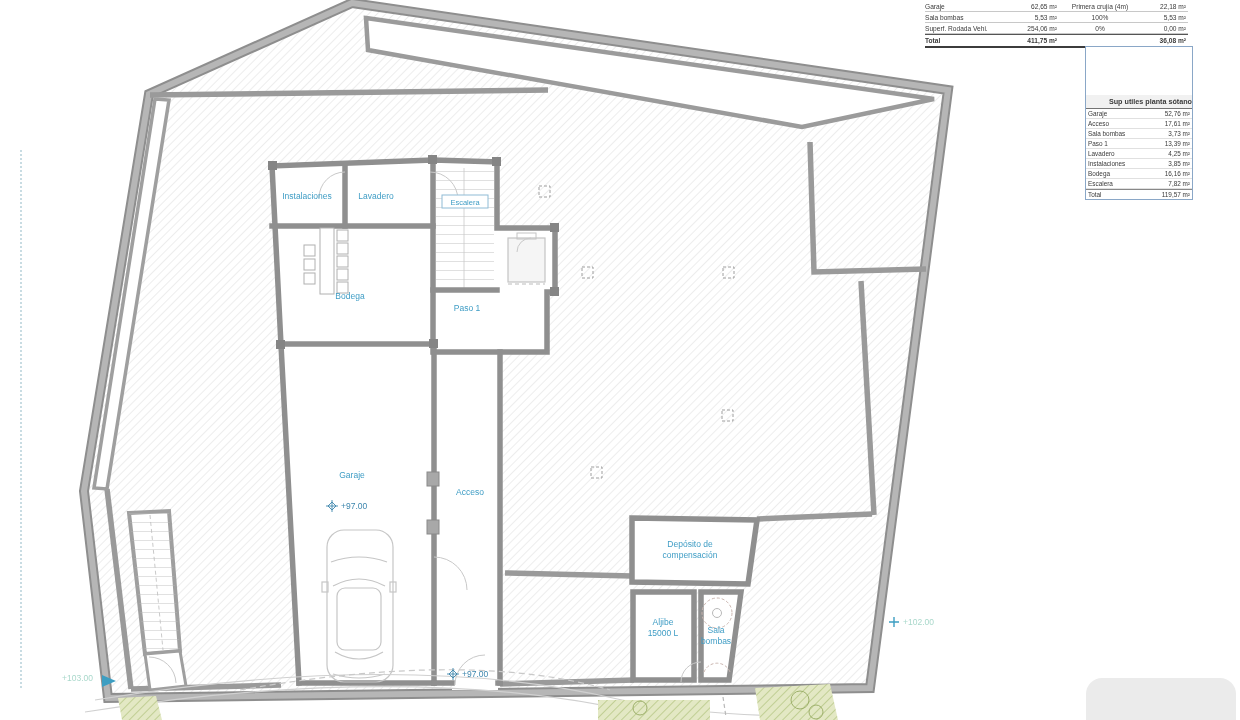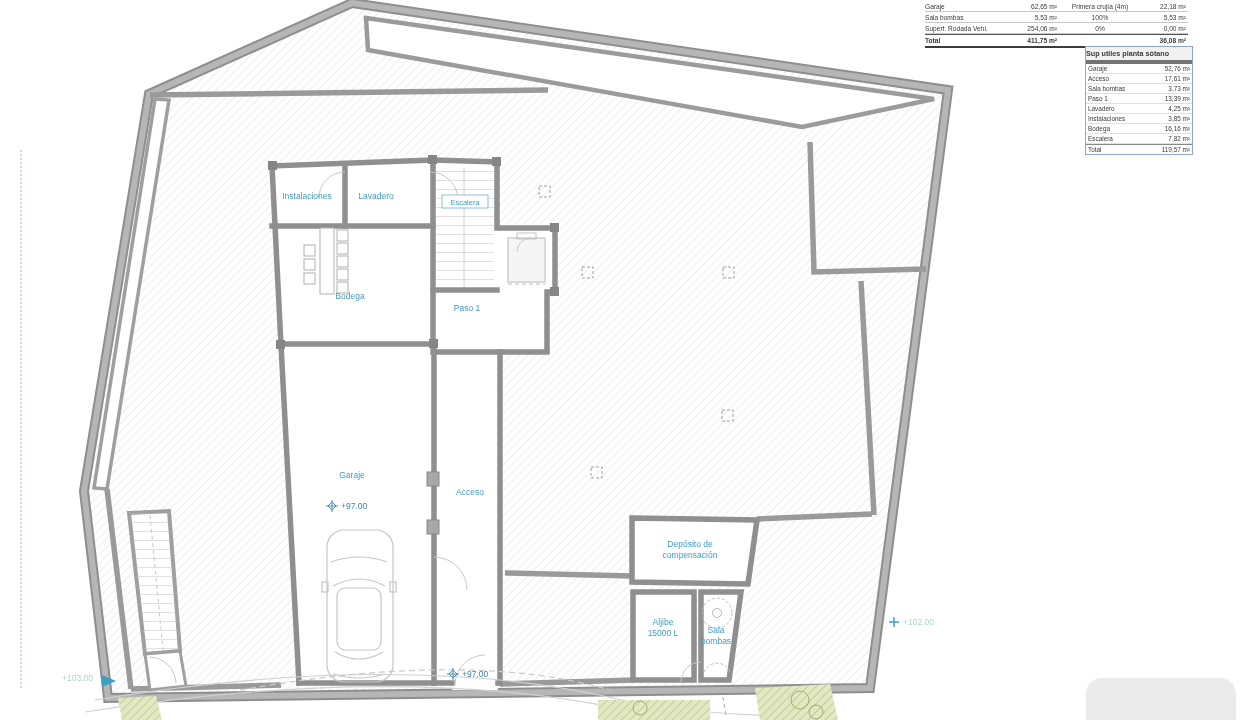--- a/index.html
+++ b/index.html
@@ -14,22 +14,22 @@
   
   .t1{position:absolute;left:925px;top:1px;width:263px;font-size:6.6px;color:#3a3a3a;
       border-bottom:2px solid #3c3c3c;}
   .t1-row{display:grid;grid-template-columns:80px 54px 82px 47px;align-items:center;
       height:10px;border-bottom:.5px solid #c8c8c8;}
   .t1-row .v{text-align:right;padding-right:2px;}
   .t1-row .mid{text-align:center;}
   .t1-row.total{font-weight:bold;border-top:1px solid #555;border-bottom:none;height:11px;}
   .t2{position:absolute;left:1085px;top:46px;width:106px;border:1.5px solid #8aa7c7;
       background:#fff;font-size:6.4px;color:#3a3a3a;}
-  .t2-head{height:13px;line-height:13px;text-align:left;font-weight:bold;font-size:7.2px;
-      background:#f1f1f1;border-bottom:4px solid #737373;}
+  .t2-head{height:13px;line-height:13px;text-align:right;font-weight:bold;font-size:7.2px;
+      background:#f1f1f1;border-bottom:1px solid #737373;margin-top:48px;}
   .t2-row{display:grid;grid-template-columns:58px 44px;height:9px;line-height:9px;
       border-bottom:.5px solid #e0e0e0;padding:0 2px;}
   .t2-row .v{text-align:right;}
   .t2-row.total{border-top:1px solid #888;border-bottom:none;}
   
   .fineprint{position:absolute;left:20px;top:150px;width:2px;height:540px;opacity:.55;
       background:repeating-linear-gradient(#9bbfcb 0 2px,transparent 2px 4px);}
 </style>
 </head>
 <body>

